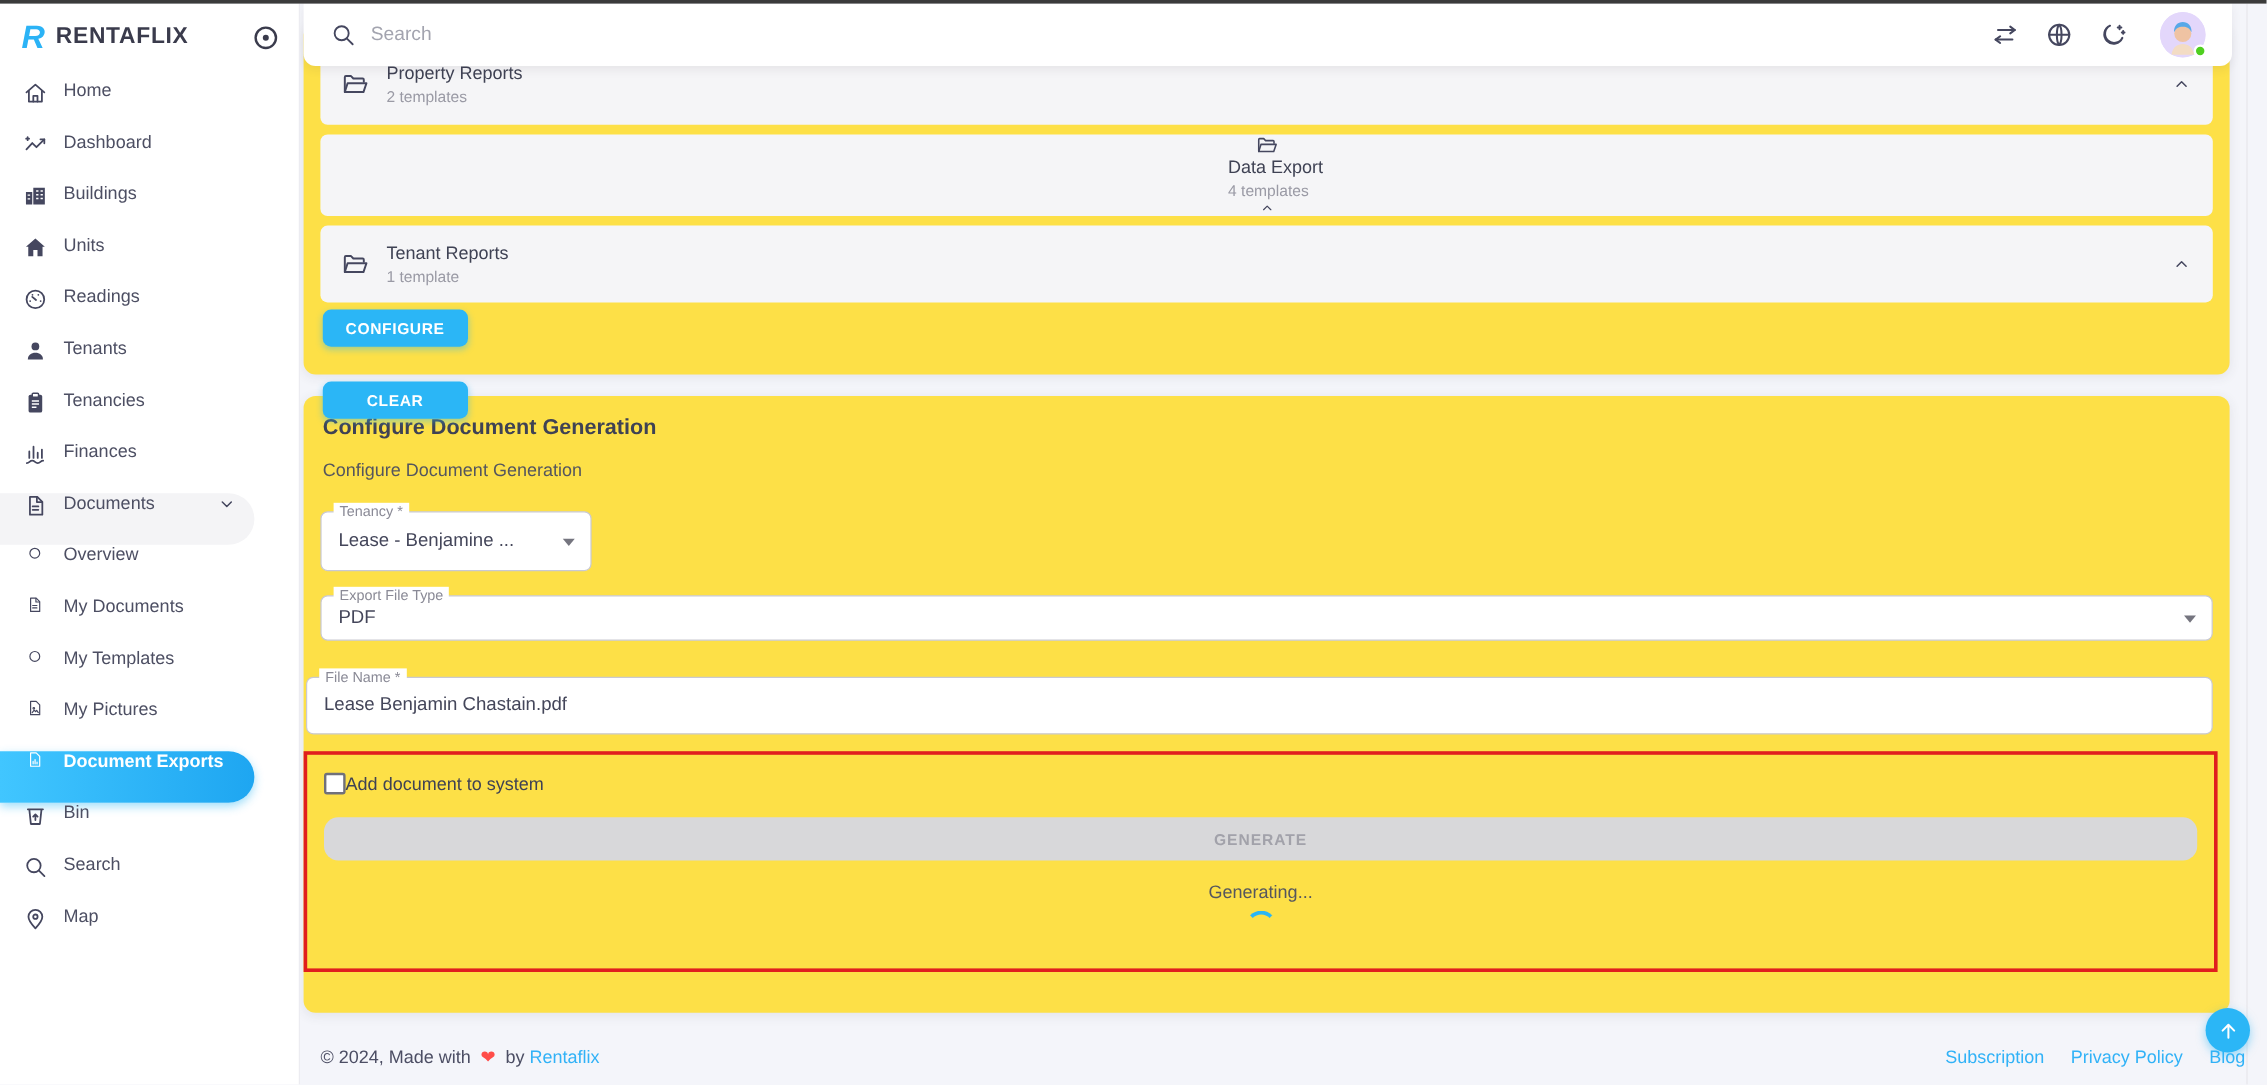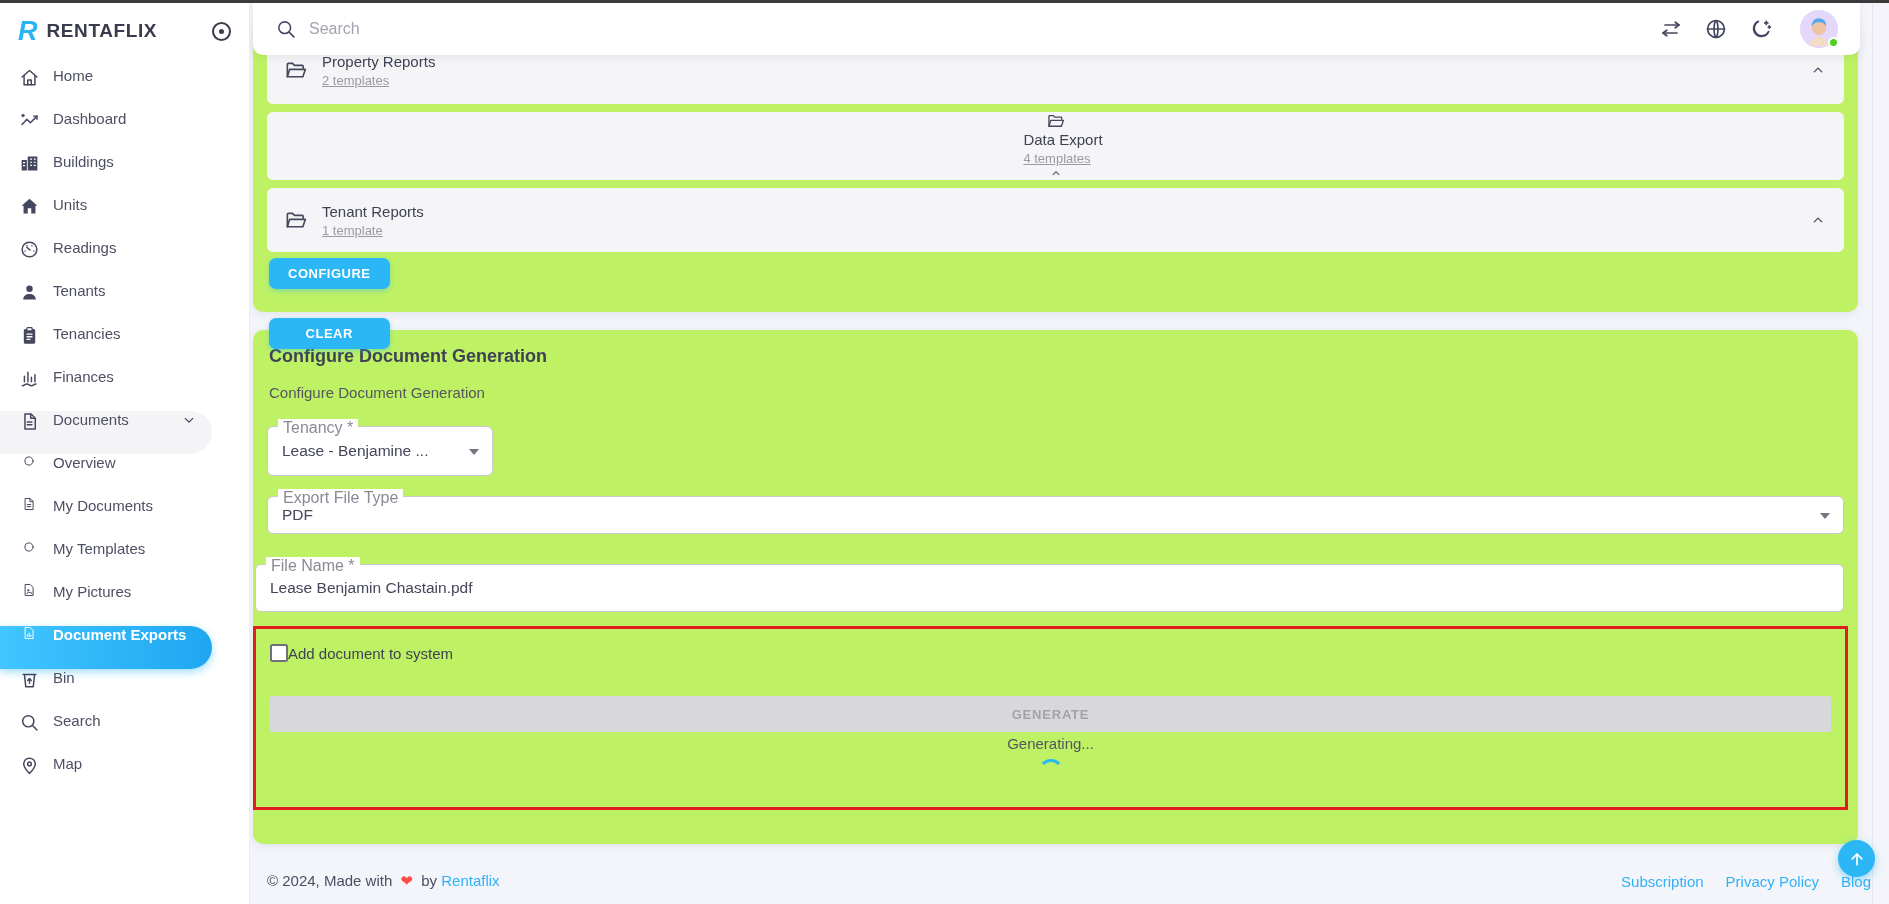--- a/index.html
+++ b/index.html
@@ -33,48 +33,48 @@
   .search-wrap .ico { width:22px; height:22px; }
   .search-input { border:none; outline:none; font-size:16px; color:#4d4f63; margin-left:12px; width:420px; background:transparent; font-family:inherit; }
   .search-input::placeholder { color:#a3a4af; }
   .appbar-icons { display:flex; align-items:center; gap:21px; }
   .abtn { width:24px; height:24px; cursor:pointer; }
   .avatar { position:relative; width:38px; height:38px; border-radius:50%; background:#e3d7fb; cursor:pointer; overflow:visible; margin-left:6px; }
   .avatar svg { position:absolute; inset:0; border-radius:50%; overflow:hidden; }
   .avatar .dot { position:absolute; right:-1px; bottom:0; width:11px; height:11px; border-radius:50%; background:#4fcf1f; border:2px solid #fff; }
 
   
-  .card { position:absolute; left:253px; width:1605px; background:#bef264; border-radius:10px; box-shadow:0 2px 10px rgba(58,53,65,.09); }
+  .card { position:absolute; left:253px; width:1605px; background:#fde047; border-radius:10px; box-shadow:0 2px 10px rgba(58,53,65,.09); }
   .card1 { top:20px; height:292px; z-index:5; }
   .card2 { top:330px; height:514px; }
 
   .acc-row { position:absolute; left:14px; right:14px; background:#f5f5f7; border-radius:6px; display:flex; align-items:center; padding:0 17px; cursor:pointer; }
   .acc-folder { width:23px; height:23px; }
   .acc-texts { margin-left:15px; flex:1; }
   .acc-title { font-size:15px; color:#3f4254; font-weight:500; }
-  .acc-sub { font-size:13px; color:#9a9aa5; margin-top:3px;text-decoration:underline; }
+  .acc-sub { font-size:13px; color:#9a9aa5; margin-top:3px; }
   .btn { display:inline-flex; align-items:center; justify-content:center; height:31px; padding:0 19px; background:#2bb6f6; color:#fff; font-size:13px; font-weight:700; letter-spacing:.5px; border:none; border-radius:7px; cursor:pointer; box-shadow:0 2px 5px rgba(43,182,246,.4); font-family:inherit; }
   .btn-row { position:absolute; left:16px; top:238px; display:flex; gap:29px;flex-direction:column; }
 
   .h1 { position:absolute; left:16px; top:16px; font-size:18px; font-weight:700; color:#3f4254; }
   .sub1 { position:absolute; left:16px; top:54px; font-size:15px; color:#55565e; }
 
   .field { position:absolute; border:1px solid #c9c9d2; border-radius:6px; background:#fff; }
-  .field .flabel { position:absolute; top:-8px; left:10px; background:#fff; padding:0 5px; font-size:16px; color:#8a8a96; }
+  .field .flabel { position:absolute; top:-8px; left:10px; background:#fff; padding:0 5px; font-size:12px; color:#8a8a96; }
   .field .fvalue { position:absolute; left:14px; top:50%; transform:translateY(-50%); font-size:15.5px; color:#44465a; white-space:nowrap; }
   .caret { position:absolute; right:13px; top:50%; margin-top:-2px; width:0; height:0; border-left:5px solid transparent; border-right:5px solid transparent; border-top:6px solid #75757f; }
   .f-tenancy { left:14px; top:96px; width:226px; height:50px; cursor:pointer; }
   .f-export  { left:14px; right:14px; top:166px; height:38px; cursor:pointer; }
   .f-name    { left:2px; right:14px; top:234px; height:48px; }
 
   .red-box { position:absolute; left:0; top:296px; width:1595px; height:184px; border:3px solid #e01e1e; }
   .chk-row { position:absolute; left:14px; top:15px; display:flex; align-items:center; cursor:pointer; }
   .chk { width:18px; height:18px; border:2px solid #70707a; border-radius:2.5px; background:#fff; }
   .chk-lbl { font-size:15px; color:#3f4254; }
-  .gen-btn { position:absolute; left:14px; right:14px; top:67px; height:36px; background:#d8d8da; border:none; border-radius:2px; color:#a2a2aa; font-size:13px; letter-spacing:.8px; font-weight:600; cursor:not-allowed; font-family:inherit; }
+  .gen-btn { position:absolute; left:14px; right:14px; top:52px; height:36px; background:#d8d8da; border:none; border-radius:12px; color:#a2a2aa; font-size:13px; letter-spacing:.8px; font-weight:600; cursor:not-allowed; font-family:inherit; }
   .gen-status { position:absolute; left:0; right:0; top:106px; text-align:center; font-size:15px; color:#55565e; }
   .spinner { position:absolute; left:50%; top:130px; margin-left:-13px; width:26px; height:26px; border:3px solid transparent; border-top-color:#2bb6f6; border-radius:50%; animation:spin 1s linear infinite; }
   @keyframes spin { to { transform:rotate(360deg); } }
 
   
   .footer { position:absolute; left:267px; right:18px; top:872px; display:flex; justify-content:space-between; align-items:center; font-size:15px; color:#4c4e64; z-index:6; }
   .heart { color:#ff4d49; margin:0 4px; }
   .link { color:#31b2f7; text-decoration:none; cursor:pointer; }
   .flinks { display:flex; gap:22px; }
   .fab { position:absolute; left:1838px; top:840px; width:37px; height:37px; border-radius:50%; background:#2bb6f6; box-shadow:0 3px 8px rgba(43,182,246,.5); display:flex; align-items:center; justify-content:center; cursor:pointer; z-index:30; }

